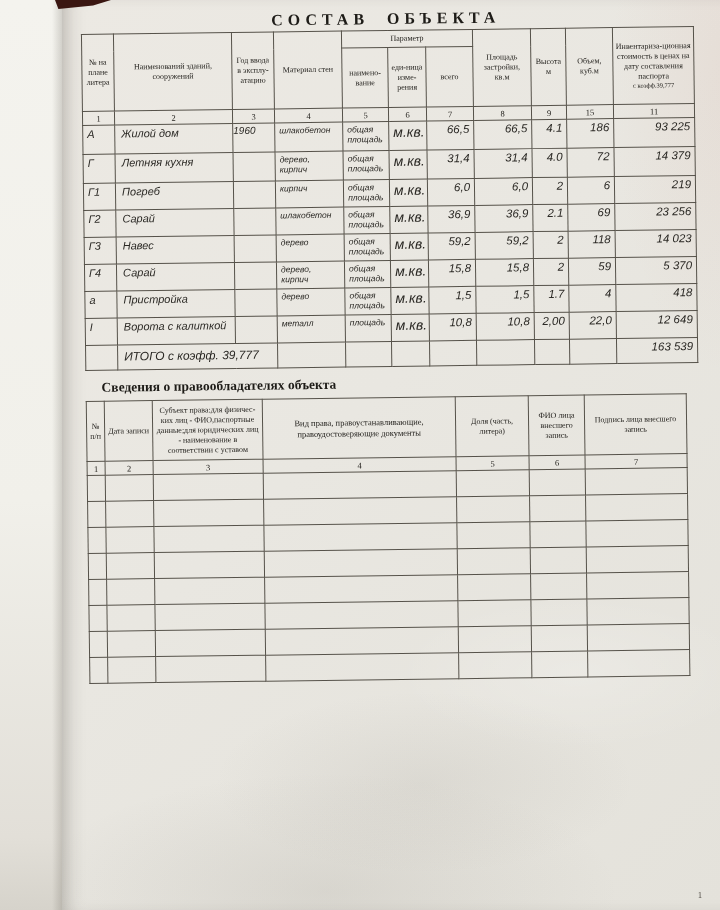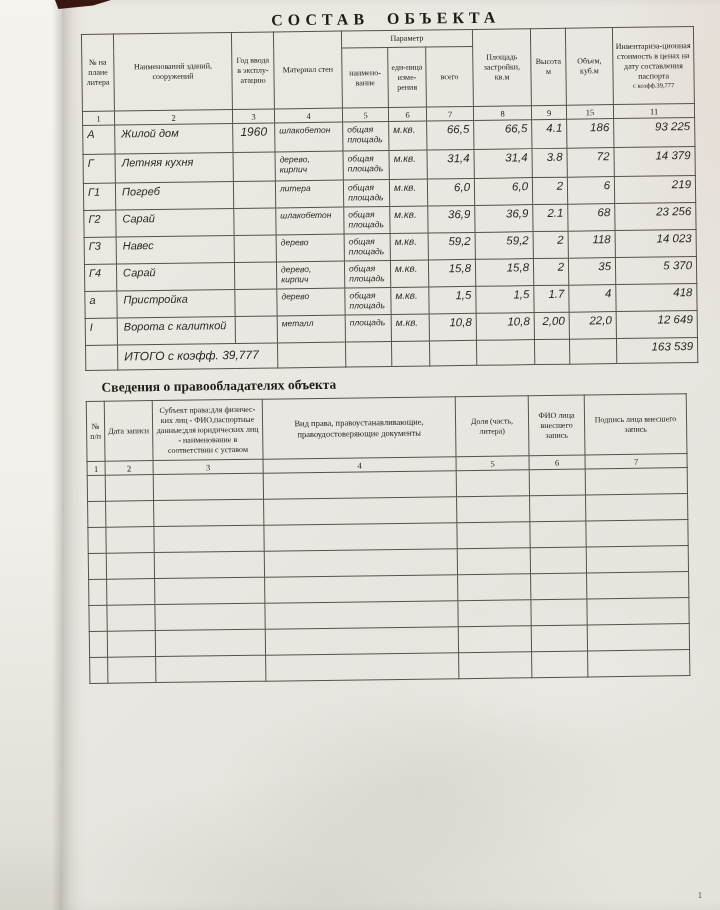--- a/index.html
+++ b/index.html
@@ -36,24 +36,24 @@
 
   td.h{font-size:8px;line-height:1.25;text-align:center;vertical-align:middle;padding:1px 2px;}
   .grp td.h{height:14px;}
   .tiny{font-size:6.5px;line-height:1.1;}
   tr.nums td{font-size:8.5px;text-align:center;vertical-align:middle;height:13px;}
 
   
   .d{font-family:"Liberation Sans",sans-serif;font-style:italic;color:#2b2925;}
   td.lit{font-size:11px;padding:2px 0 0 4px;}
   td.nm{font-size:11px;padding:2px 0 0 6px;}
-  td.yr{font-size:12px;text-align:center;padding-top:1px;}
+  td.yr{font-size:10px;text-align:left;padding-top:1px;}
   td.mat{font-size:8.5px;padding:2px 12px 0 4px;line-height:1.2;border-radius:6px;}
   td.par{font-size:8.5px;padding:2px 0 0 4px;line-height:1.2;}
-  td.un{font-size:10px;padding:2px 0 0 4px;}
+  td.un{font-size:14px;padding:2px 0 0 4px;}
   td.num{font-size:11.5px;text-align:right;padding:2px 4px 0 0;}
   tr.dr{height:29px;}
   tr.dr1{height:27px;}
   tr.tr-total{height:25px;}
   td.total-lbl{font-size:12px;padding:4px 0 0 6px;}
 
   .section-title{margin:9px 0 5px 40px;font-weight:bold;font-size:13.5px;color:#1e1c18;}
   .rights td.h{font-size:8px;}
   .rights td.h.kind{font-size:8.5px;}
   .rights tr.hdr{height:60px;}
@@ -135,48 +135,48 @@
     </tr>
     <tr class="dr">
       <td class="d lit">Г</td>
       <td class="d nm">Летняя кухня</td>
       <td class="d yr"></td>
       <td class="d mat">дерево, кирпич</td>
       <td class="d par">общая площадь</td>
       <td class="d un">м.кв.</td>
       <td class="d num">31,4</td>
       <td class="d num">31,4</td>
-      <td class="d num">3.8</td>
+      <td class="d num">4.0</td>
       <td class="d num">72</td>
       <td class="d num">14 379</td>
     </tr>
     <tr class="dr1">
       <td class="d lit">Г1</td>
       <td class="d nm">Погреб</td>
       <td class="d yr"></td>
-      <td class="d mat">литера</td>
+      <td class="d mat">кирпич</td>
       <td class="d par">общая площадь</td>
       <td class="d un">м.кв.</td>
       <td class="d num">6,0</td>
       <td class="d num">6,0</td>
       <td class="d num">2</td>
       <td class="d num">6</td>
       <td class="d num">219</td>
     </tr>
     <tr class="dr1">
       <td class="d lit">Г2</td>
       <td class="d nm">Сарай</td>
       <td class="d yr"></td>
       <td class="d mat">шлакобетон</td>
       <td class="d par">общая площадь</td>
       <td class="d un">м.кв.</td>
       <td class="d num">36,9</td>
       <td class="d num">36,9</td>
       <td class="d num">2.1</td>
-      <td class="d num">68</td>
+      <td class="d num">69</td>
       <td class="d num">23 256</td>
     </tr>
     <tr class="dr1">
       <td class="d lit">Г3</td>
       <td class="d nm">Навес</td>
       <td class="d yr"></td>
       <td class="d mat">дерево</td>
       <td class="d par">общая площадь</td>
       <td class="d un">м.кв.</td>
       <td class="d num">59,2</td>
@@ -188,21 +188,21 @@
     <tr class="dr1">
       <td class="d lit">Г4</td>
       <td class="d nm">Сарай</td>
       <td class="d yr"></td>
       <td class="d mat">дерево, кирпич</td>
       <td class="d par">общая площадь</td>
       <td class="d un">м.кв.</td>
       <td class="d num">15,8</td>
       <td class="d num">15,8</td>
       <td class="d num">2</td>
-      <td class="d num">35</td>
+      <td class="d num">59</td>
       <td class="d num">5 370</td>
     </tr>
     <tr class="dr1">
       <td class="d lit">а</td>
       <td class="d nm">Пристройка</td>
       <td class="d yr"></td>
       <td class="d mat">дерево</td>
       <td class="d par">общая площадь</td>
       <td class="d un">м.кв.</td>
       <td class="d num">1,5</td>

